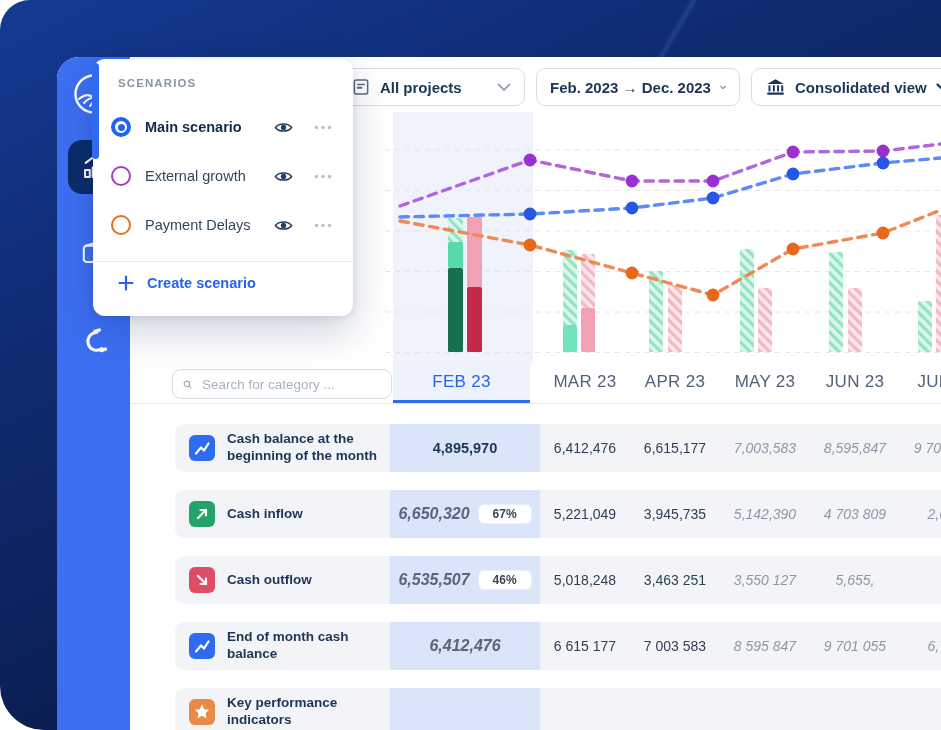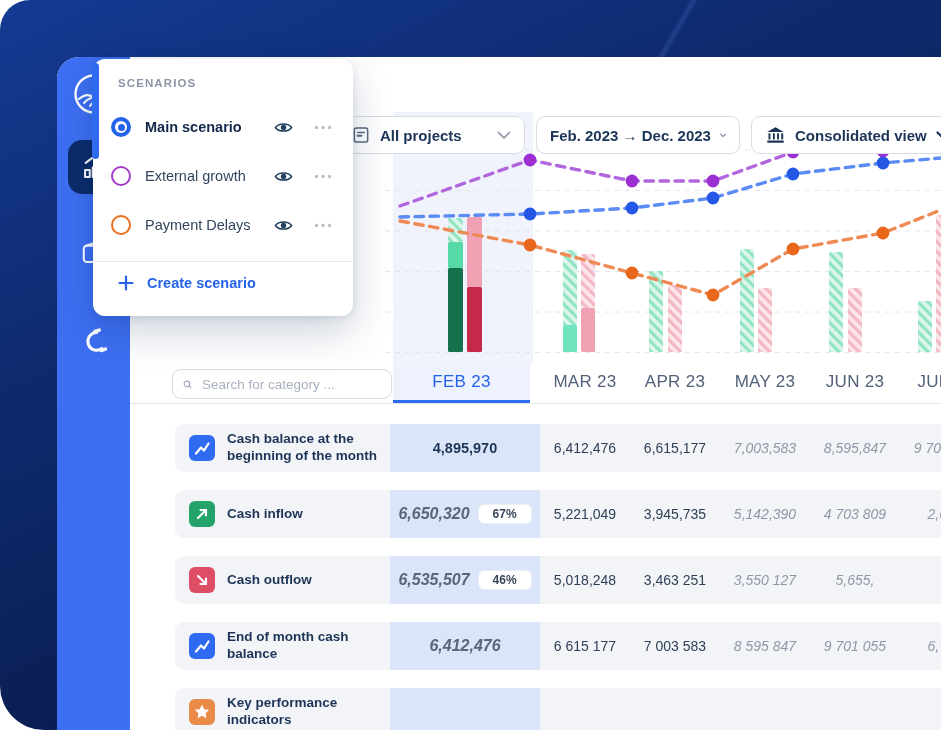--- a/index.html
+++ b/index.html
@@ -11,21 +11,21 @@
   .app{position:absolute;left:57px;top:57px;right:0;bottom:0;background:#fff;
     border-top-left-radius:22px;overflow:hidden;}
   
   .sidebar{position:absolute;left:0;top:0;bottom:0;width:73px;background:#3d6ff2;}
   .side-logo{position:absolute;left:15px;top:15px;width:44px;height:44px;cursor:pointer;}
   .nav-item{position:absolute;left:11px;width:54px;height:54px;border-radius:14px;
     display:flex;align-items:center;justify-content:center;cursor:pointer;}
   .nav-item.active{background:#0c2c6b;}
   
   .tbtn{position:absolute;top:11px;height:38px;box-sizing:border-box;display:flex;align-items:center;
-    gap:9px;padding:0 13px;border-radius:9px;background:#fff;border:1px solid #d8dce4;cursor:pointer;margin-top:48px;}
+    gap:9px;padding:0 13px;border-radius:9px;background:#fff;border:1px solid #d8dce4;cursor:pointer;}
   .tbtn .lbl{font-size:15px;font-weight:700;color:#1c3557;white-space:nowrap;}
   .tbtn.primary{background:#dbe6fb;border:1px solid #c9dafa;}
   
   .chart-band{position:absolute;left:336px;top:55px;width:140px;height:251px;background:#edf1fa;opacity:.85;}
   #chart-svg{position:absolute;left:73px;top:55px;}
   
   .thead{position:absolute;left:73px;right:0;top:306px;height:40px;border-bottom:1px solid #e2e5ec;background:#fff;padding-left:42px;}
   .search{position:absolute;left:42px;top:6px;width:220px;height:30px;box-sizing:border-box;
     border:1px solid #d8dce4;border-radius:9px;display:flex;align-items:center;gap:8px;padding:0 10px;background:#fff;}
   .search input{border:none;outline:none;flex:1;font-size:13.5px;color:#42506a;background:transparent;

